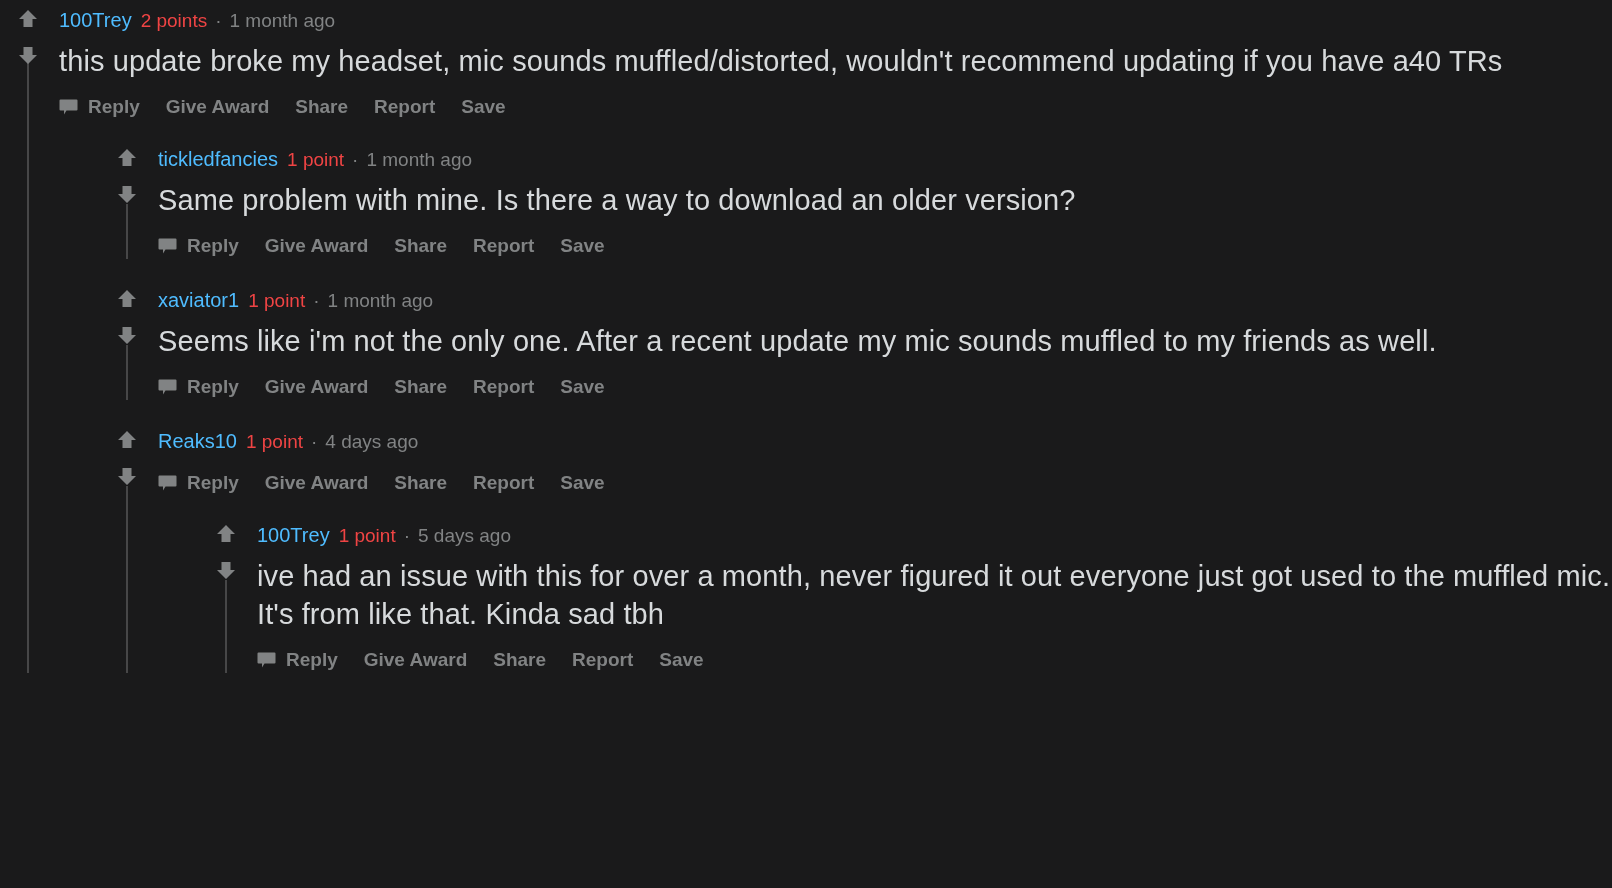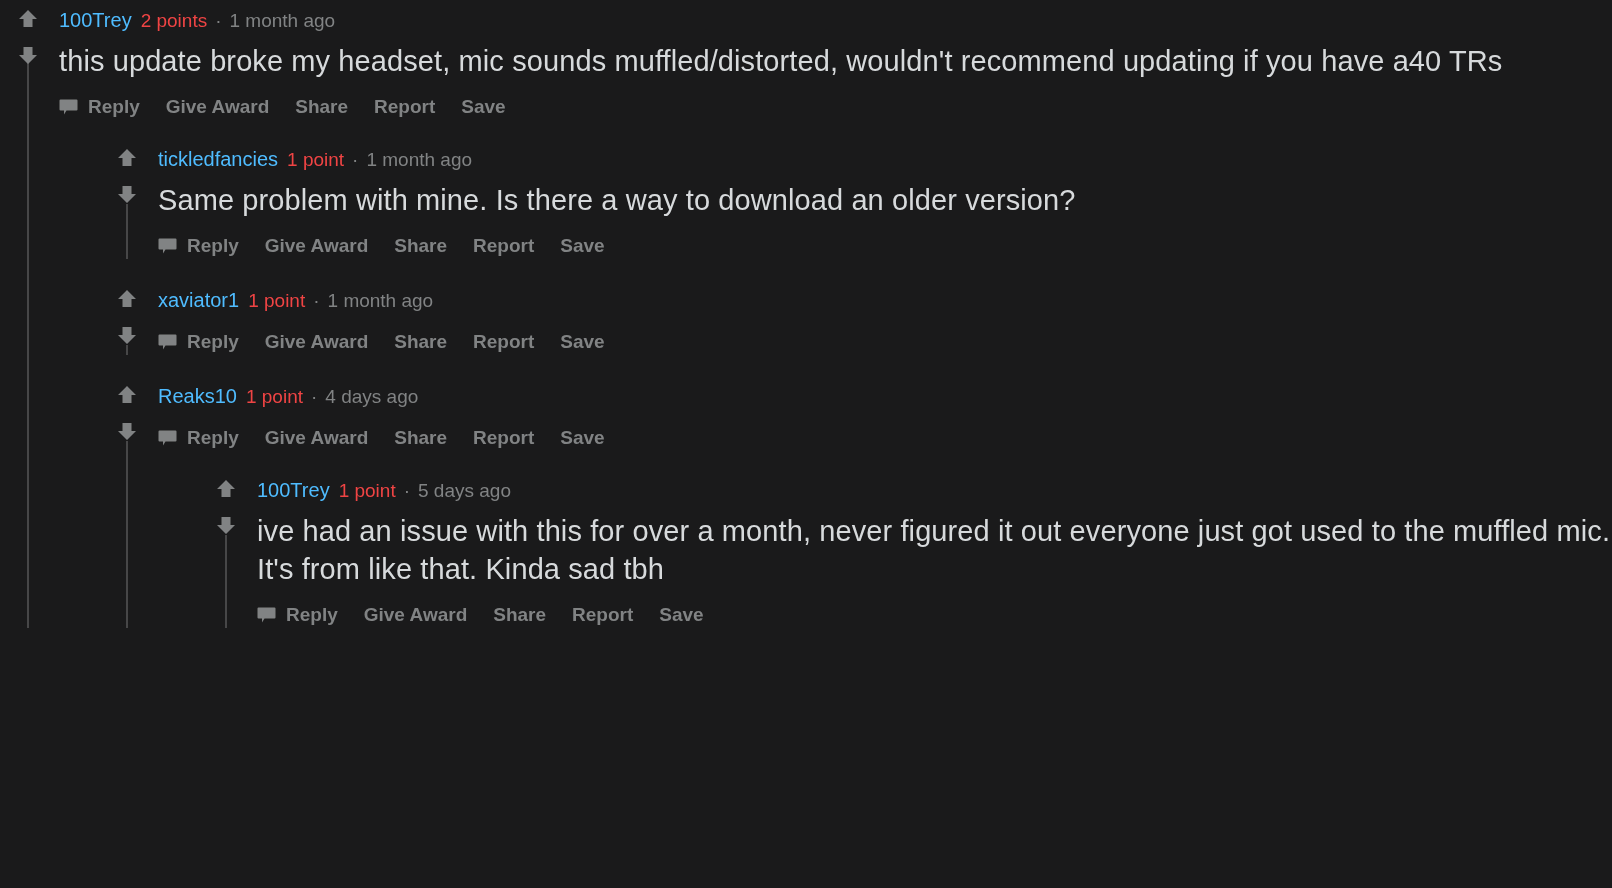--- a/index.html
+++ b/index.html
@@ -243,20 +243,21 @@
                     <path d="M11 20 L20 11 L15.5 11 L15.5 3 L6.5 3 L6.5 11 L2 11 Z" fill="#818384"></path>
                   </svg>
               </span>
             </div>
             <div class="meta">
               <a class="author">xaviator1</a>
               <span class="points">1 point</span>
               <span class="dot">·</span>
               <span class="age">1 month ago</span>
             </div>
+            <div class="body">Seems like i'm not the only one. After a recent update my mic sounds muffled to my friends as well.</div>
             <div class="actions">
               <span class="action reply">
                 <span class="bubble-icon">
                   <svg width="19" height="19" viewBox="0 0 19 19">
                       <path d="M1.5 1.5 H17.5 A1 1 0 0 1 18.5 2.5 V11.5 A1 1 0 0 1 17.5 12.5 H7.5 L5 16.5 L5 12.5 H1.5 A1 1 0 0 1 0.5 11.5 V2.5 A1 1 0 0 1 1.5 1.5 Z" fill="#818384"></path>
                     </svg>
                 </span>
                 <span>Reply</span>
               </span>
               <span class="action">Give Award</span>

